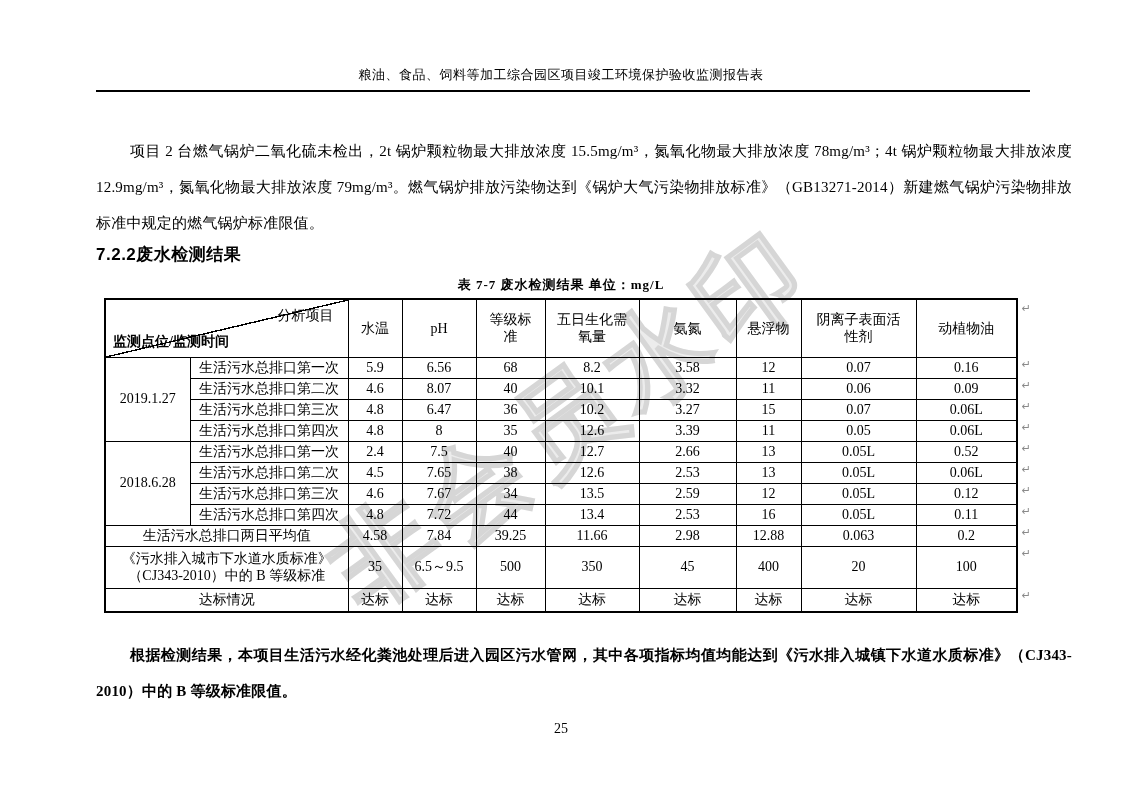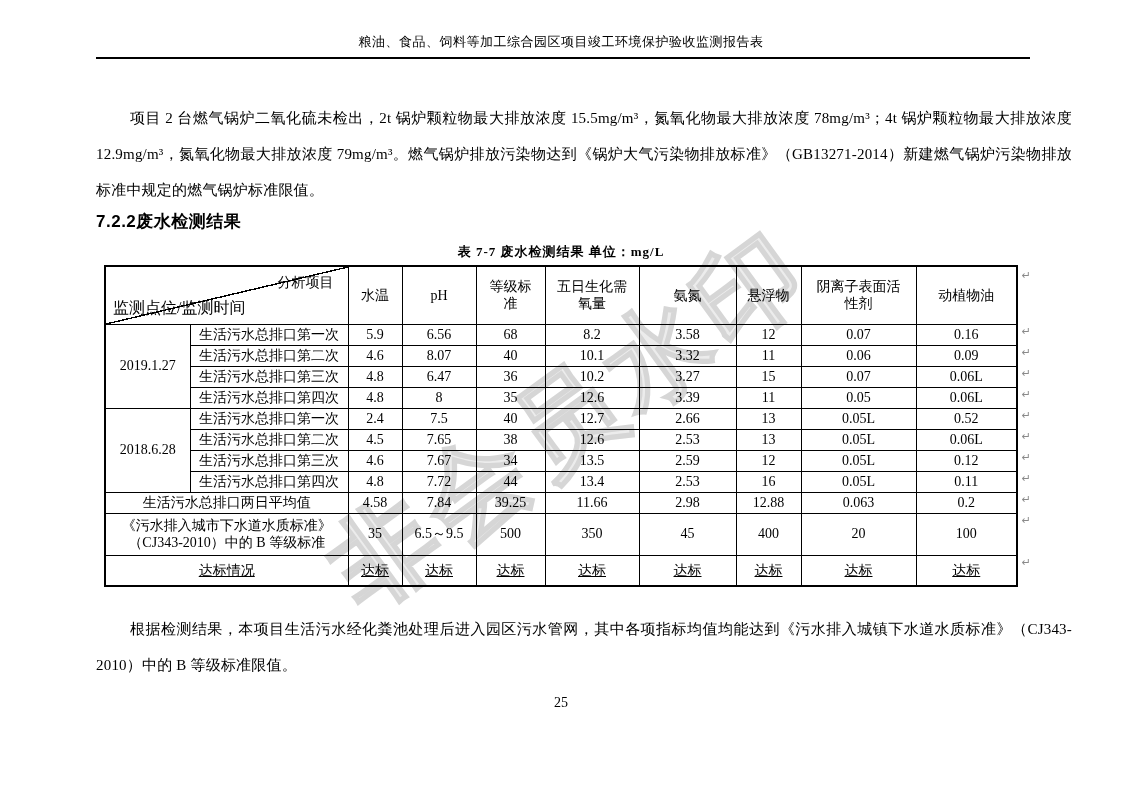--- a/index.html
+++ b/index.html
@@ -26,34 +26,34 @@
     color: #ececec;
     -webkit-text-stroke: 2px #d6d6d6;
     transform: rotate(-36deg);
     transform-origin: center;
     z-index: 0;
     pointer-events: none;
     font-family: "Liberation Sans", "DejaVu Sans", sans-serif;
   }
   .layer { position: relative; z-index: 1; }
 
-  .doc-header { padding-top: 32px; text-align: center; }
+  .doc-header { padding-top: 65px; text-align: center; }
   .doc-header .title { font-size: 13px; letter-spacing: 0.5px; }
   .header-rule { height: 2px; background: #000; margin: 6px 92px 0 96px; }
 
   .para {
     margin: 0 50px 0 96px;
     font-size: 15px;
     line-height: 36px;
     text-align: justify;
     text-indent: 34px;
     letter-spacing: 0.2px;
   }
   .para-1 { margin-top: 41px; }
-  .para-2 { margin-top: 24px; }
+  .para-2 { margin-top: 24px; font-weight: bold; }
 
   .section-heading {
     margin: 2px 0 0 96px;
     font-size: 17px;
     font-weight: bold;
     font-family: "Liberation Sans", "DejaVu Sans", sans-serif;
     letter-spacing: 0.5px;
   }
 
   .table-caption {
@@ -78,31 +78,31 @@
     vertical-align: middle;
     font-weight: normal;
     position: relative;
     line-height: 1.25;
     overflow: visible;
   }
   .doc-table { border: 2px solid #000; }
   .doc-table thead th { height: 58px; padding: 0 11px; }
   .doc-table td { height: 21px; padding: 0 2px; }
   tr.sum-1 td { height: 42px; }
-  tr.sum-2 td { height: 31px; text-decoration: underline; }
+  tr.sum-2 td { height: 24px; }
   td.label-cell { white-space: pre-line; }
   
   th.corner {
     padding: 0;
     background-image: linear-gradient(to bottom right,
       transparent calc(50% - 0.7px), #000 calc(50% - 0.7px),
       #000 calc(50% + 0.7px), transparent calc(50% + 0.7px));
   }
   th.corner .tr-label { position: absolute; top: 7px; right: 14px; font-size: 14px; }
-  th.corner .bl-label { position: absolute; bottom: 6px; left: 7px; font-size: 16px; }
+  th.corner .bl-label { position: absolute; bottom: 6px; left: 7px; font-size: 14px; font-weight: bold; }
   
   .rowmark {
     position: absolute;
     right: -15px;
     top: 1px;
     font-size: 11px;
     line-height: 11px;
     color: #8a8a8a;
     font-family: "DejaVu Sans", sans-serif;
   }

